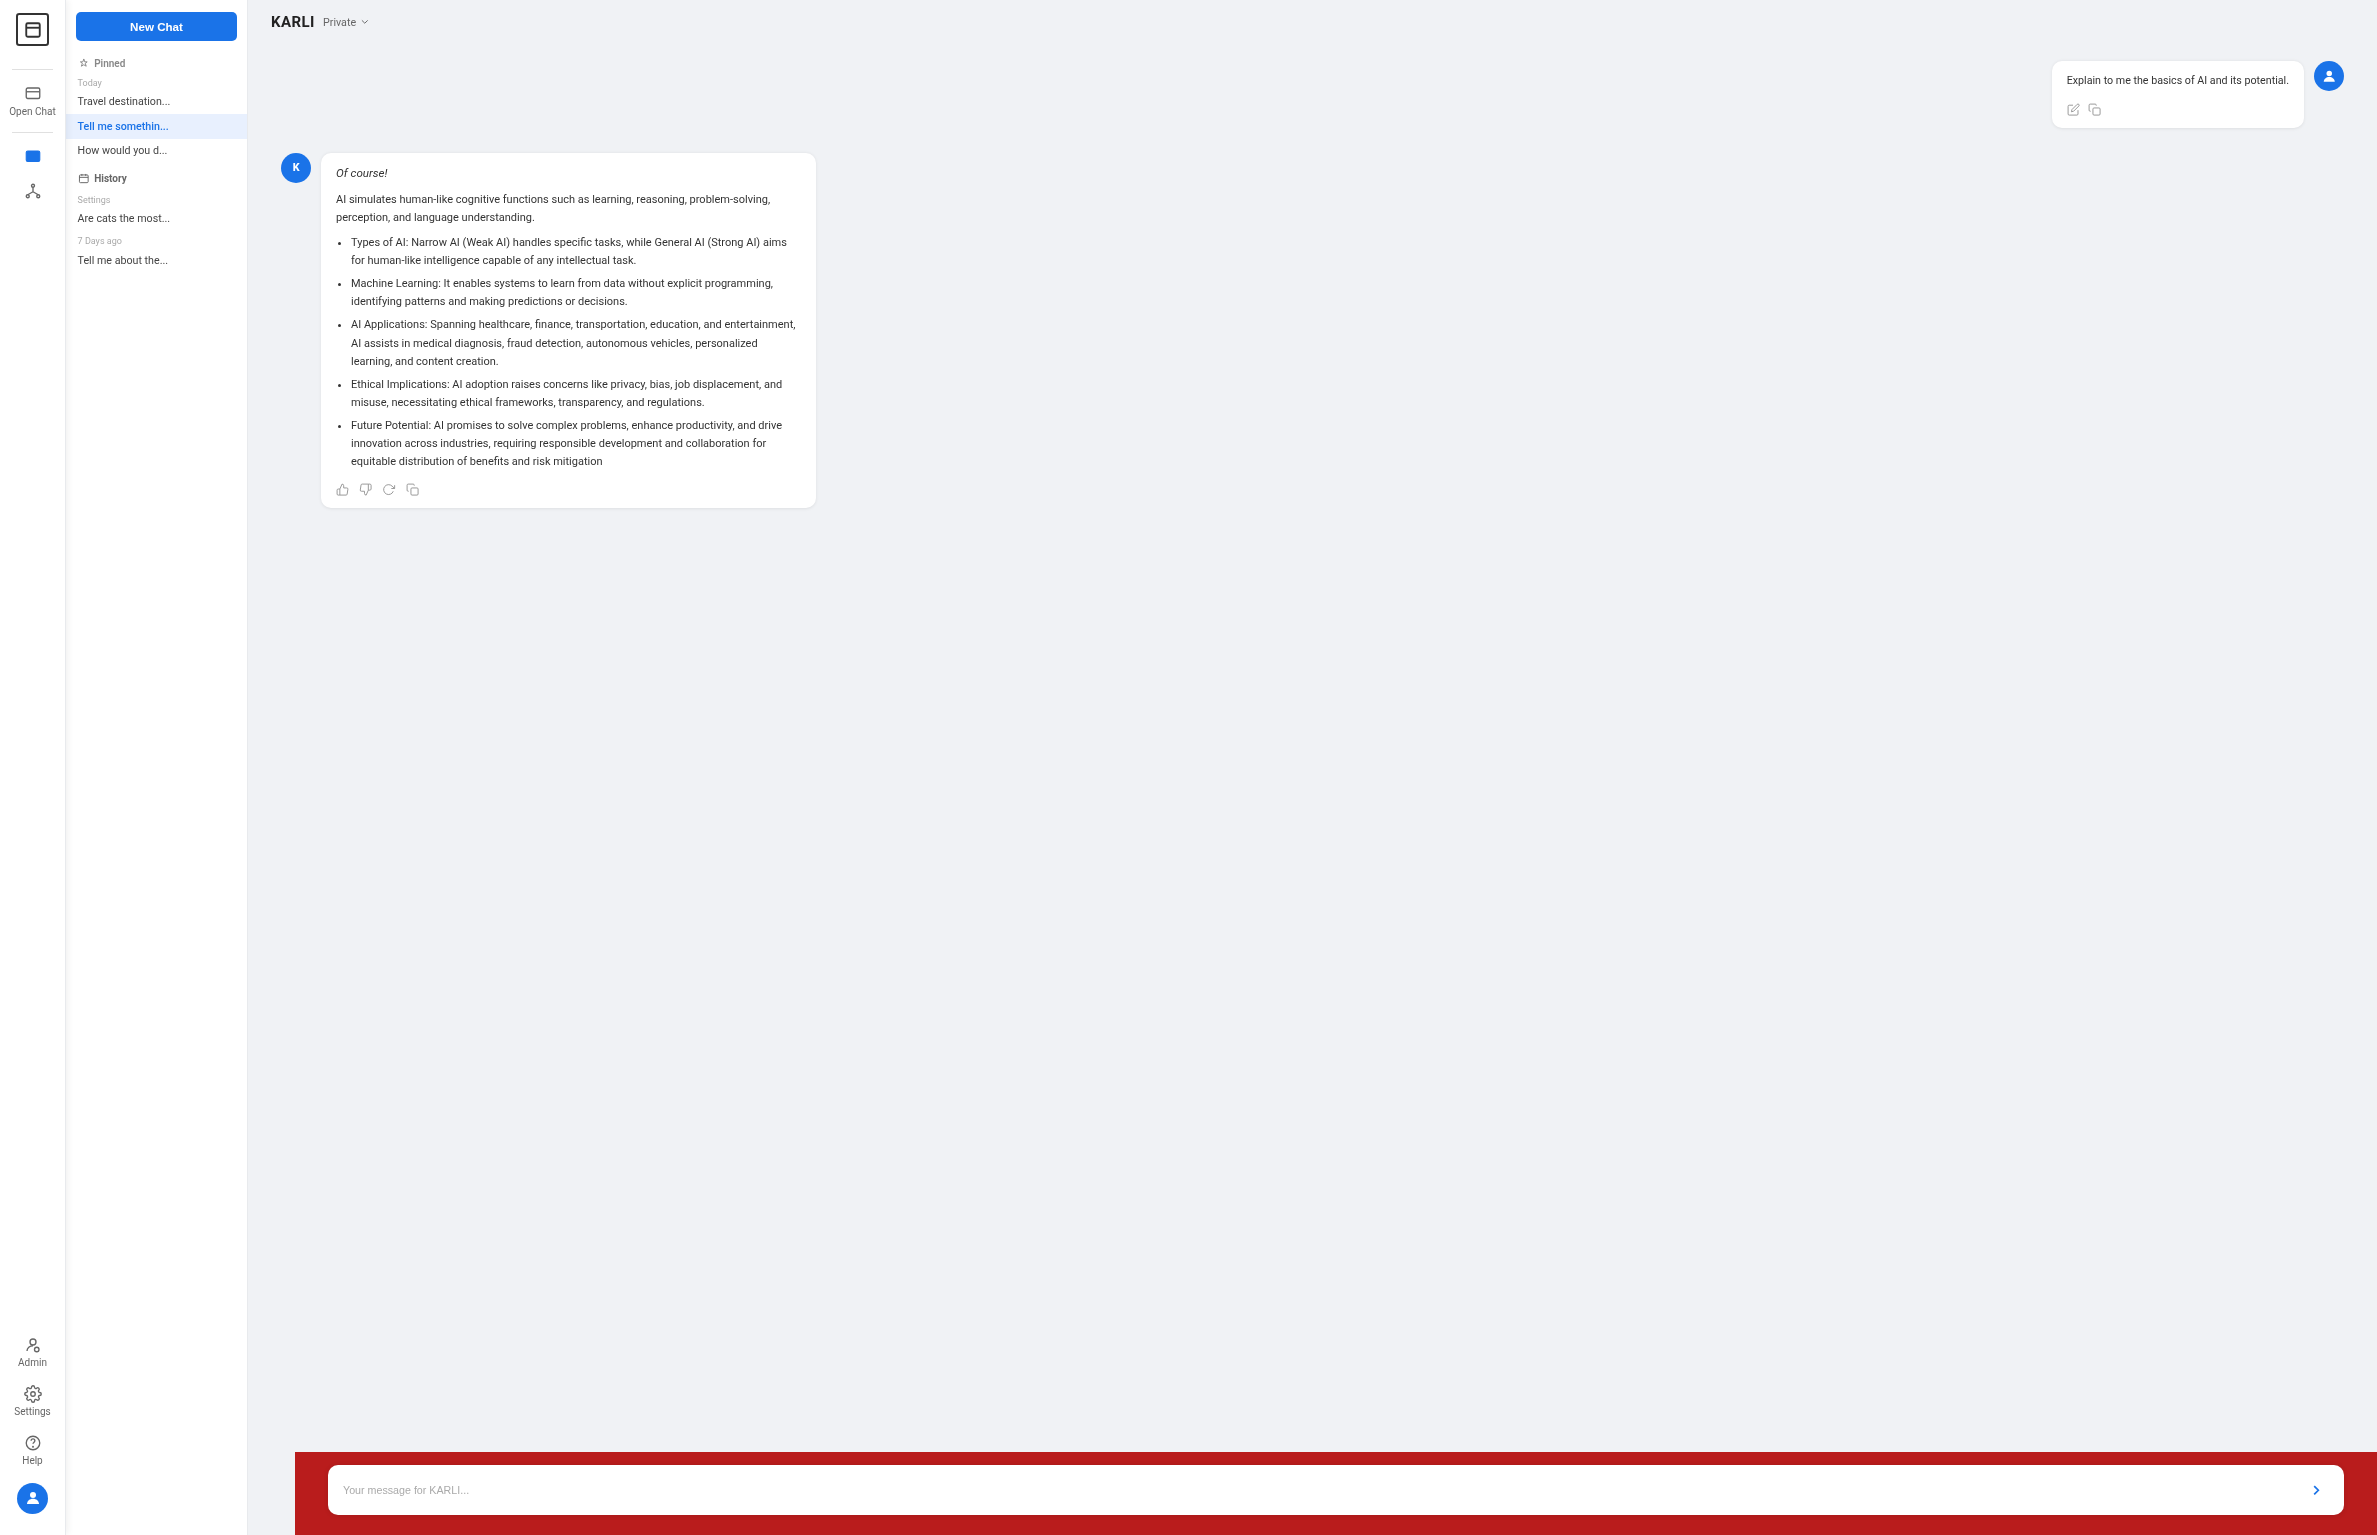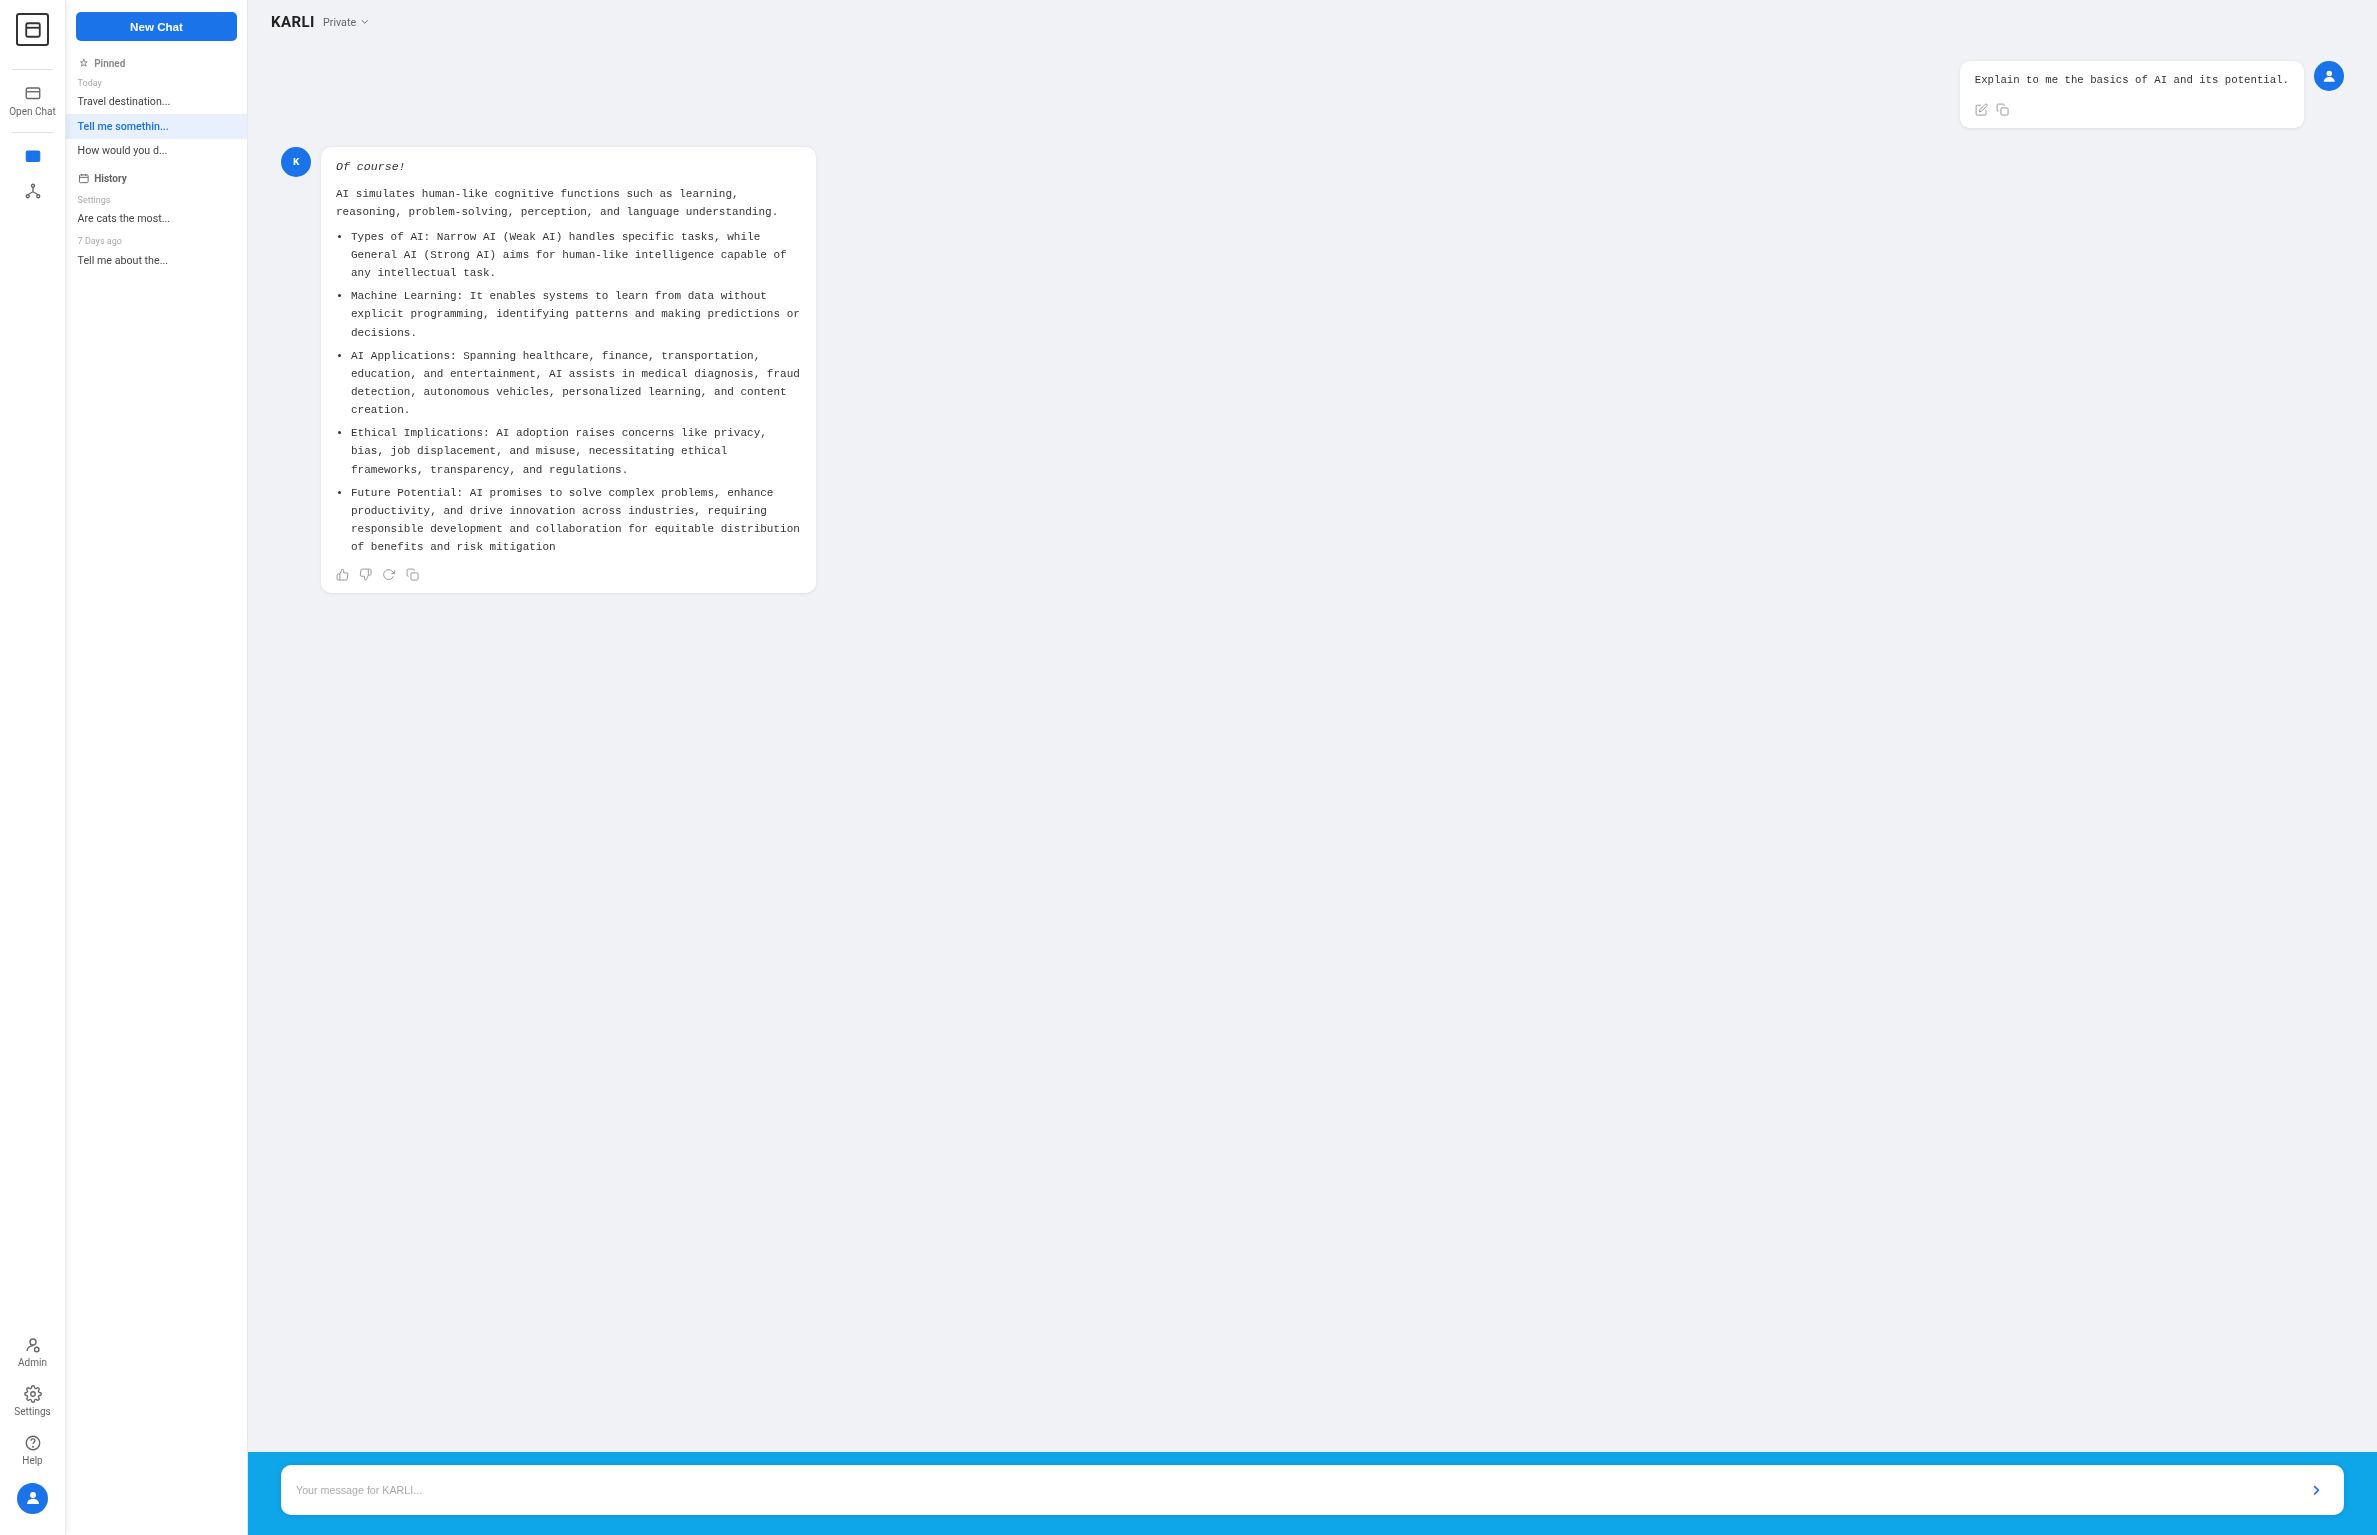--- a/index.html
+++ b/index.html
@@ -173,22 +173,21 @@
       cursor: pointer;
     }
     .chat-header .privacy-badge svg { width: 11.6px; height: 11.6px; }
 
     .messages-area {
       flex: 1;
       overflow-y: auto;
       padding: 16.5px 33px;
       display: flex;
       flex-direction: column;
-      gap: 19px;
-      font-family: Liberation Mono, monospace;
+      gap: 25px;
     }
 
     .message-row {
       display: flex;
       gap: 10px;
       align-items: flex-start;
     }
     .message-row.user { align-self: flex-end; flex-direction: row; }
 
     .avatar {
@@ -268,21 +267,22 @@
       padding-left: 15px;
       margin-top: 6.6px;
     }
     .response-body ul li {
       margin-bottom: 5px;
     }
 
     
     .input-area {
       padding: 13.2px 33px 20px;
-      background: #0ea5e9;
+      background: #b91c1c;
+      margin-left: 47px;
     }
     .input-box {
       background: #fff;
       border-radius: 10px;
       box-shadow: 0 0.8px 5px rgba(0,0,0,0.1);
       padding: 11.6px 15px;
       display: flex;
       align-items: center;
       gap: 8.3px;
     }

